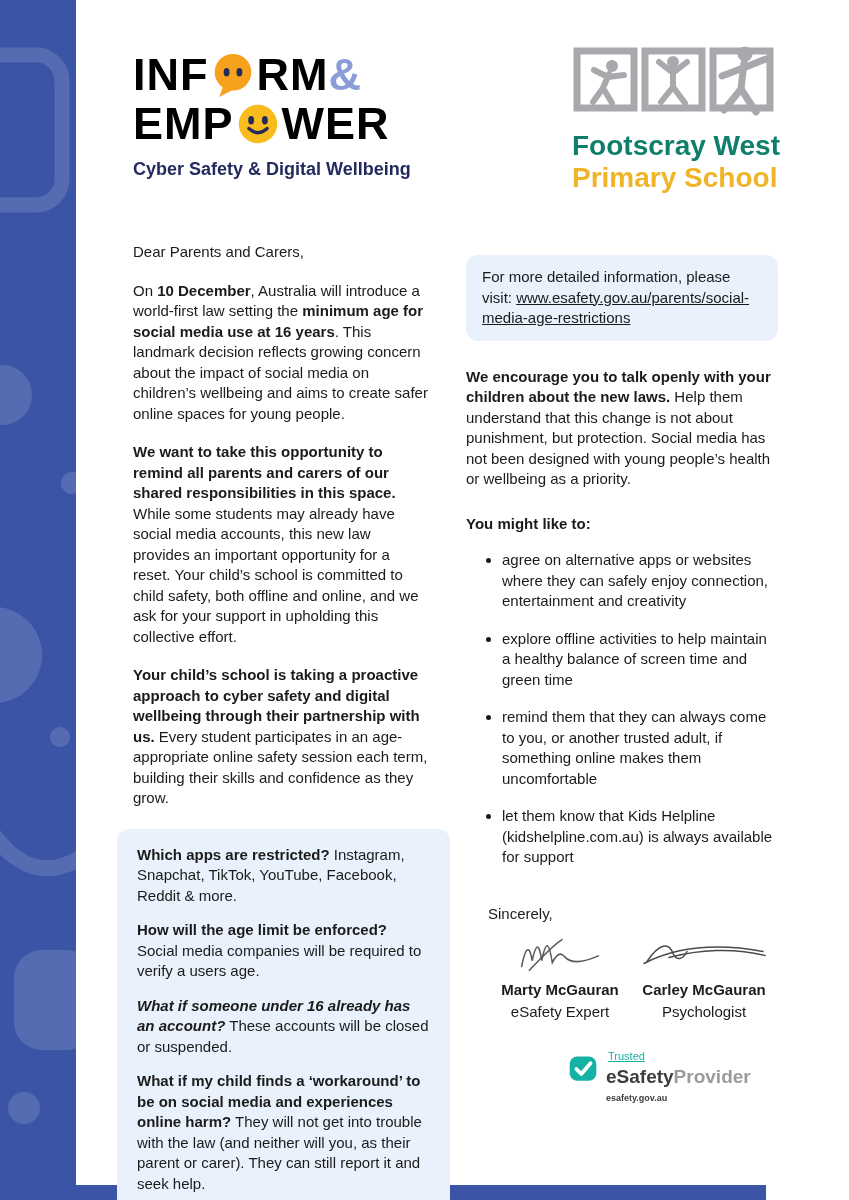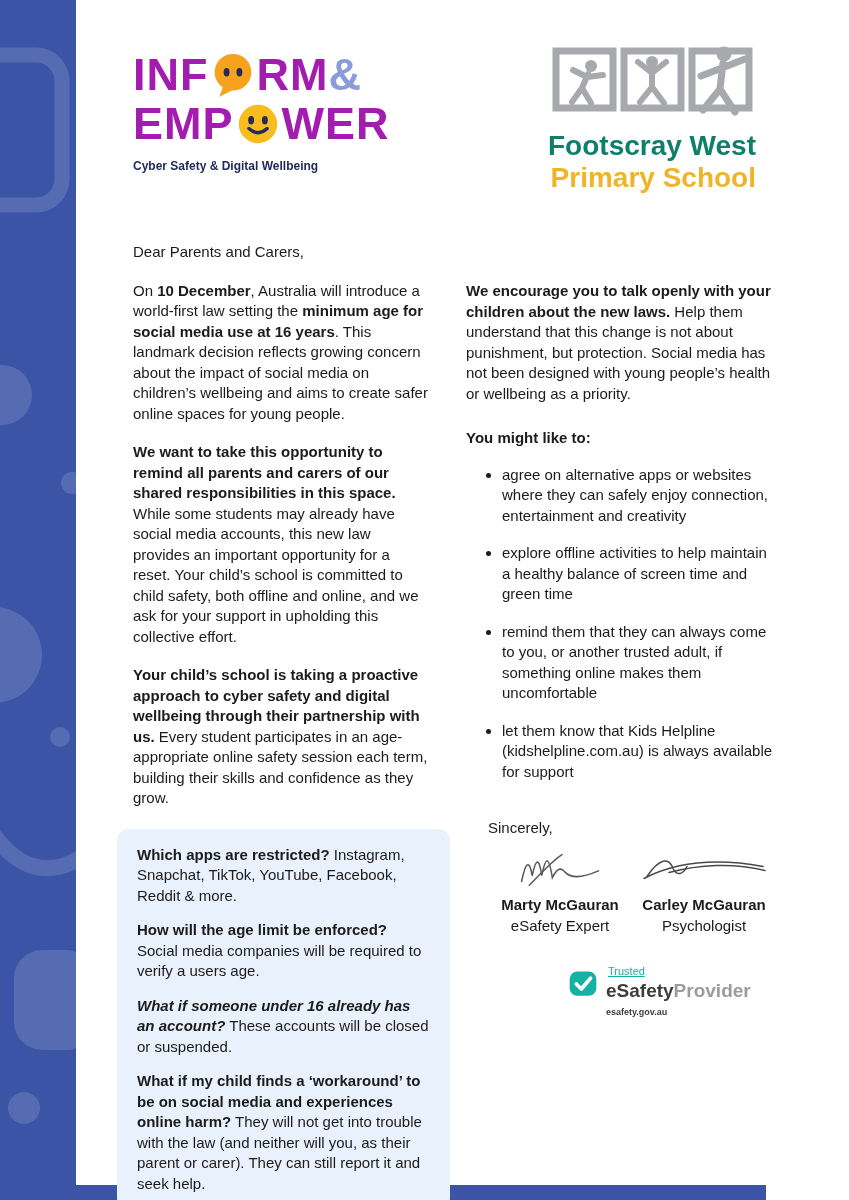--- a/index.html
+++ b/index.html
@@ -7,27 +7,27 @@
   body { font-family:"Liberation Sans", sans-serif; }
   .page { position:relative; width:849px; height:1200px; background:#ffffff; overflow:hidden; }
 
   
   .sidebar { position:absolute; left:0; top:0; width:76px; height:1200px; background:#3b54a6; }
   .footer-bar { position:absolute; left:76px; bottom:0; width:690px; height:15px; background:#3b54a6; }
 
   
   .ie-logo { position:absolute; left:133px; top:50px; }
   .ie-line { display:flex; align-items:center; height:49px; }
-  .ie-letters { font-size:45px; font-weight:800; color:#a21caf; letter-spacing:1px; line-height:1; }
+  .ie-letters { font-size:45px; font-weight:800; color:#000000; letter-spacing:1px; line-height:1; }
   .ie-amp { color:#8b9cd9; }
   .ie-o { display:inline-flex; margin:0 2px; }
-  .ie-tagline { margin-top:11px; font-size:12px; font-weight:700; color:#232a5c; }
-
-  
-  .school-logo { position:absolute; left:521px; top:42px; width:235px; text-align:right; }
+  .ie-tagline { margin-top:11px; font-size:18px; font-weight:700; color:#232a5c; }
+
+  
+  .school-logo { position:absolute; left:572px; top:42px; width:235px; text-align:left; }
   .school-name1 { margin-top:10px; font-size:28px; font-weight:700; color:#0d7f6a; line-height:1.15; }
   .school-name2 { font-size:28px; font-weight:700; color:#f0b429; line-height:1.15; }
 
   
   .col { position:absolute; font-size:15px; line-height:20.5px; color:#1b1b1b; }
   .col-left { left:133px; top:242px; width:297px; }
   .col-right { left:466px; top:255px; width:312px; }
   .para { margin-top:18px; }
 
   .info-box { background:#e9f1fc; border-radius:12px; padding:12px 16px; }
@@ -130,20 +130,24 @@
 
     <div class="info-box faq-box">
       <p class="faq-item"><span style="font-weight: 700;">Which apps are restricted?</span><span> Instagram, Snapchat, TikTok, YouTube, Facebook, Reddit &amp; more.</span></p>
       <p class="faq-item"><span style="font-weight: 700;">How will the age limit be enforced?</span><span> Social media companies will be required to verify a users age.</span></p>
       <p class="faq-item"><span style="font-weight: 700; font-style: italic;">What if someone under 16 already has an account?</span><span> These accounts will be closed or suspended.</span></p>
       <p class="faq-item"><span style="font-weight: 700;">What if my child finds a ‘workaround’ to be on social media and experiences online harm?</span><span> They will not get into trouble with the law (and neither will you, as their parent or carer). They can still report it and seek help.</span></p>
     </div>
   </div>
 
   <div class="col col-right">
+    <div class="info-box">
+      <span>For more detailed information, please visit:</span>
+      <a href="#" class="link">www.esafety.gov.au/parents/social-media-age-restrictions</a>
+    </div>
 
     <p style="margin-top:26px;"><span style="font-weight: 700;">We encourage you to talk openly with your children about the new laws.</span><span> Help them understand that this change is not about punishment, but protection. Social media has not been designed with young people’s health or wellbeing as a priority.</span></p>
 
     <p class="suggest-heading">You might like to:</p>
 
     <ul class="suggestions">
       <li>agree on alternative apps or websites where they can safely enjoy connection, entertainment and creativity</li>
       <li>explore offline activities to help maintain a healthy balance of screen time and green time</li>
       <li>remind them that they can always come to you, or another trusted adult, if something online makes them uncomfortable</li>
       <li>let them know that Kids Helpline (kidshelpline.com.au) is always available for support</li>

